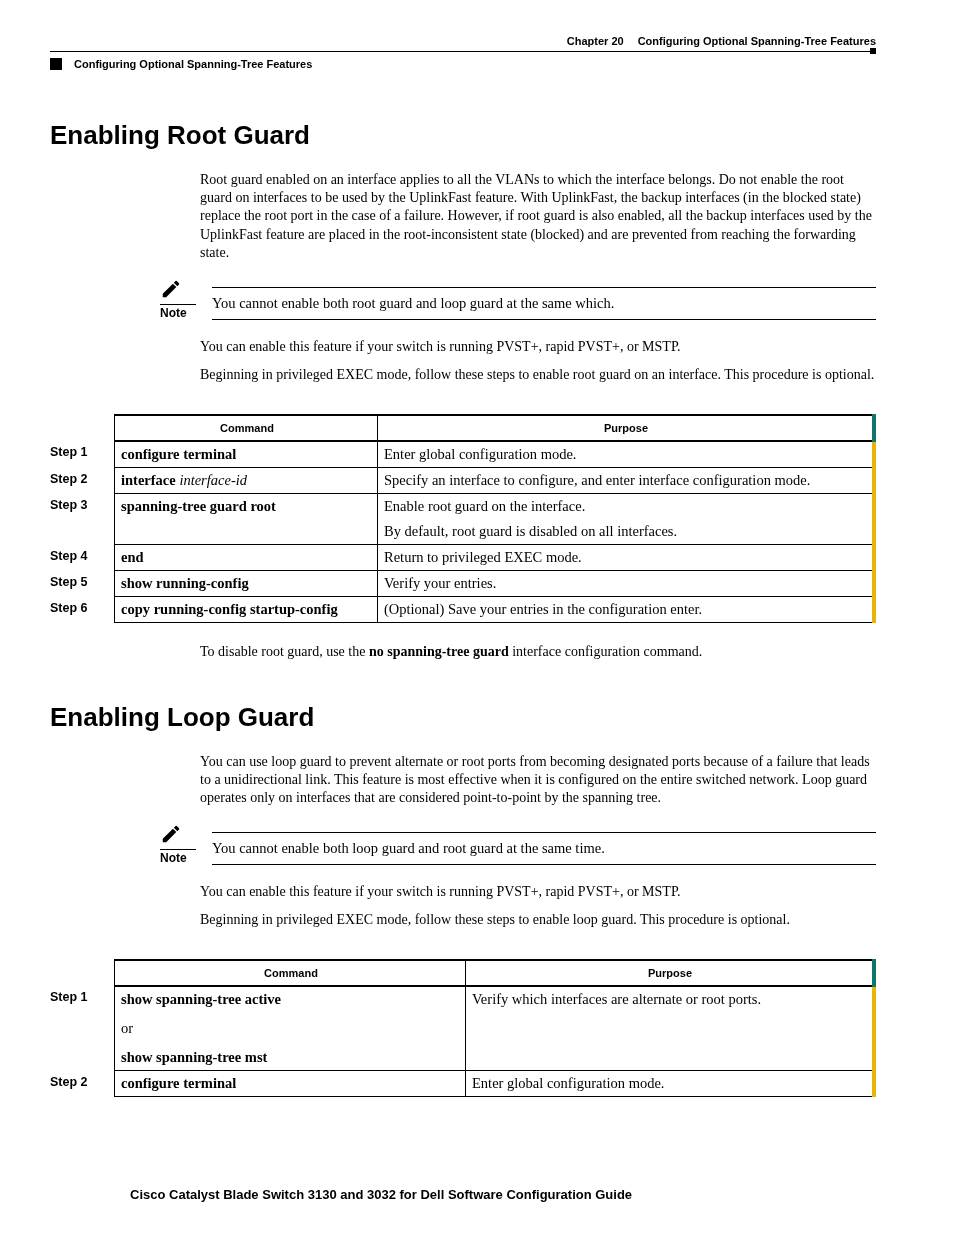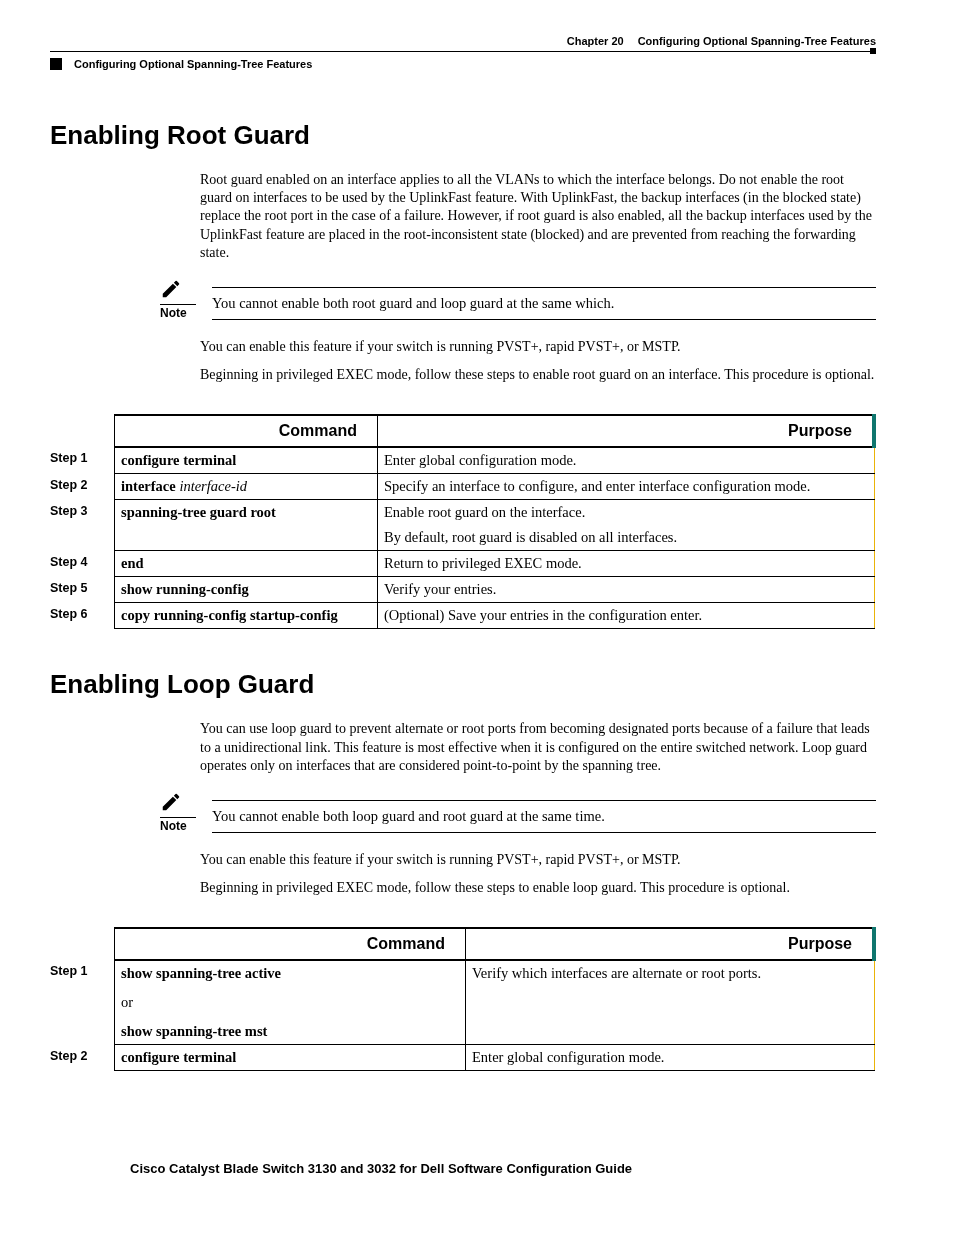--- a/index.html
+++ b/index.html
@@ -109,24 +109,24 @@
     font-size: 14.5px;
   }
   .table-container {
     margin-left: 0;
     margin-top: 30px;
     margin-bottom: 20px;
   }
   table.cmd th {
     border-top: 2px solid #000;
     border-bottom: 2px solid #000;
-    text-align: right;
-    font-family: Arial, Helvetica, sans-serif;
-    font-size: 16px;
-    padding: 6px 20px;
+    text-align: center;
+    font-family: Arial, Helvetica, sans-serif;
+    font-size: 11px;
+    padding: 6px 4px;
   }
   table.cmd td {
     border-bottom: 1px solid #000;
     padding: 4px 4px;
     vertical-align: top;
     margin-top: 18px;
   }
   table.cmd td.step {
     border-bottom: none;
     font-family: Arial, Helvetica, sans-serif;
@@ -141,21 +141,21 @@
     padding-left: 6px;
     width: 252px;
   }
   table.cmd td.cmdcol2 {
     border-left: 1px solid #000;
     padding-left: 6px;
     width: 340px;
   }
   table.cmd td.purp {
     border-left: 1px solid #000;
-    border-right: 1px solid #eab308;
+    border-right: 4px solid #eab308;
     padding-left: 6px;
   }
   table.cmd th.hdr-left {
     border-left: 1px solid #000;
     padding-left: 6px;
   }
   table.cmd th.hdr-right {
     border-left: 1px solid #000;
     border-right: 4px solid #0f766e;
     padding-left: 6px;
@@ -254,20 +254,25 @@
       </tr>
       <tr>
         <td class="step">Step 6</td>
         <td class="cmdcol"><span class="b">copy running-config startup-config</span></td>
         <td class="purp">(Optional) Save your entries in the configuration enter.</td>
       </tr>
     </tbody>
       </table>
   </div>
 
+  <div class="body-block">
+    <p>
+      <span>To disable root guard, use the </span><span class="b">no spanning-tree guard</span><span> interface configuration command.</span>
+    </p>
+  </div>
 
   <h2 style="margin-top:40px">Enabling Loop Guard</h2>
 
   <div class="body-block">
     <p>You can use loop guard to prevent alternate or root ports from becoming designated ports because of a failure that leads to a unidirectional link. This feature is most effective when it is configured on the entire switched network. Loop guard operates only on interfaces that are considered point-to-point by the spanning tree.</p>
   </div>
 
   <div class="note-wrap">
     <div class="note-row">
       <div class="note-icon-col">

